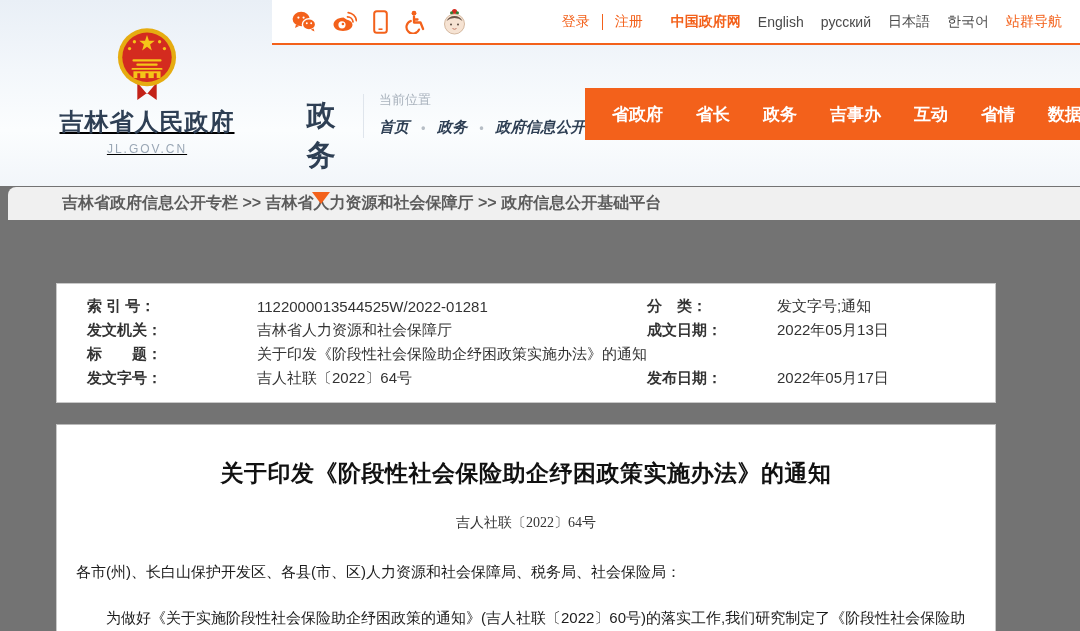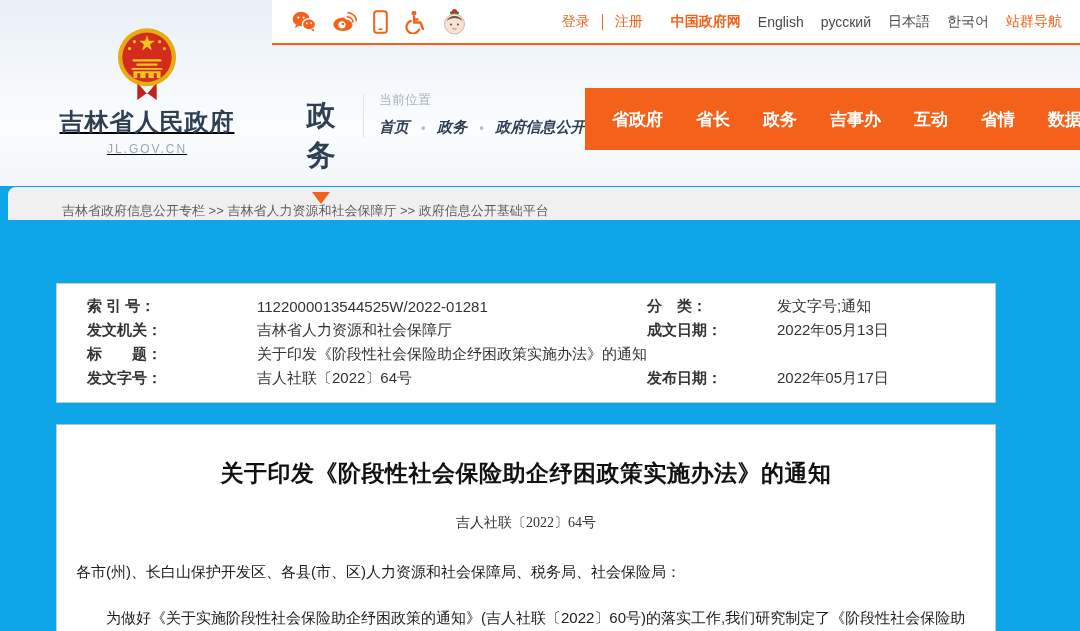--- a/index.html
+++ b/index.html
@@ -1,19 +1,19 @@
 <!DOCTYPE html>
 <html><head>
 <meta charset="utf-8">
 <style>
   * { margin:0; padding:0; box-sizing:border-box; }
   html,body { background:#ffffff; }
   .page {
     position:relative; width:1080px; height:631px; overflow:hidden;
-    background:#0ea5e9; font-family:"Liberation Sans","DejaVu Sans",sans-serif;
+    background:#737373; font-family:"Liberation Sans","DejaVu Sans",sans-serif;
   }
 
   
   .header {
     position:relative; width:1080px; height:186px;
     background:linear-gradient(180deg,#e9eff6 0%,#f3f7fb 38%,#fbfdfe 70%,#f2f6fa 100%);
   }
   .topbar {
     position:absolute; left:272px; right:0; top:0; height:45px;
     background:#ffffff; border-bottom:2px solid #f3611b;
@@ -42,30 +42,30 @@
   .v-divider { position:absolute; left:363px; top:94px; width:1px; height:44px; background:#dfe5ec; }
 
   .location { position:absolute; left:379px; top:91px; }
   .location-label { font-size:13px; color:#aab3bd; }
   .crumb-row { margin-top:9px; display:flex; align-items:center; font-size:15px; color:#2e3f54; font-weight:bold;font-style:italic; }
   .crumb { cursor:pointer; }
   .crumb-dot { margin:0 12px; color:#b7bec6; font-size:12px; }
   .crumb-dot::before { content:"•"; }
 
   .mainnav {
-    position:absolute; left:585px; right:0; top:88px; height:62px; background:#f3611b;
+    position:absolute; left:585px; right:0; top:88px; height:52px; background:#f3611b;
     display:flex; align-items:center; gap:33px; padding:0 0 0 27px;
   }
   .nav-item { color:#ffffff; font-size:17px; font-weight:bold; white-space:nowrap; cursor:pointer; }
 
   
   .graybar {
     margin:1px 0 0 8px; width:1072px; height:33px; background:#f0f0f0;
-    border-radius:8px 0 0 0; display:flex; align-items:flex-end; padding-left:54px;
-    font-size:13px; color:#5c5c5c;
+    border-radius:8px 0 0 0; display:flex; align-items:center; padding-left:54px;
+    font-size:16px; color:#5c5c5c;font-weight:bold;
   }
 
   
   .infobox {
     margin:63px 0 0 56px; width:940px; border:1px solid #c9c9c9; background:#fff;
     padding:10px 16px 12px 30px;
     display:grid; grid-template-columns:560px 1fr;
   }
   .infocol { display:grid; grid-auto-rows:24px; align-items:center; }
   .irow { display:flex; align-items:center; font-size:15px; color:#333; white-space:nowrap; }

